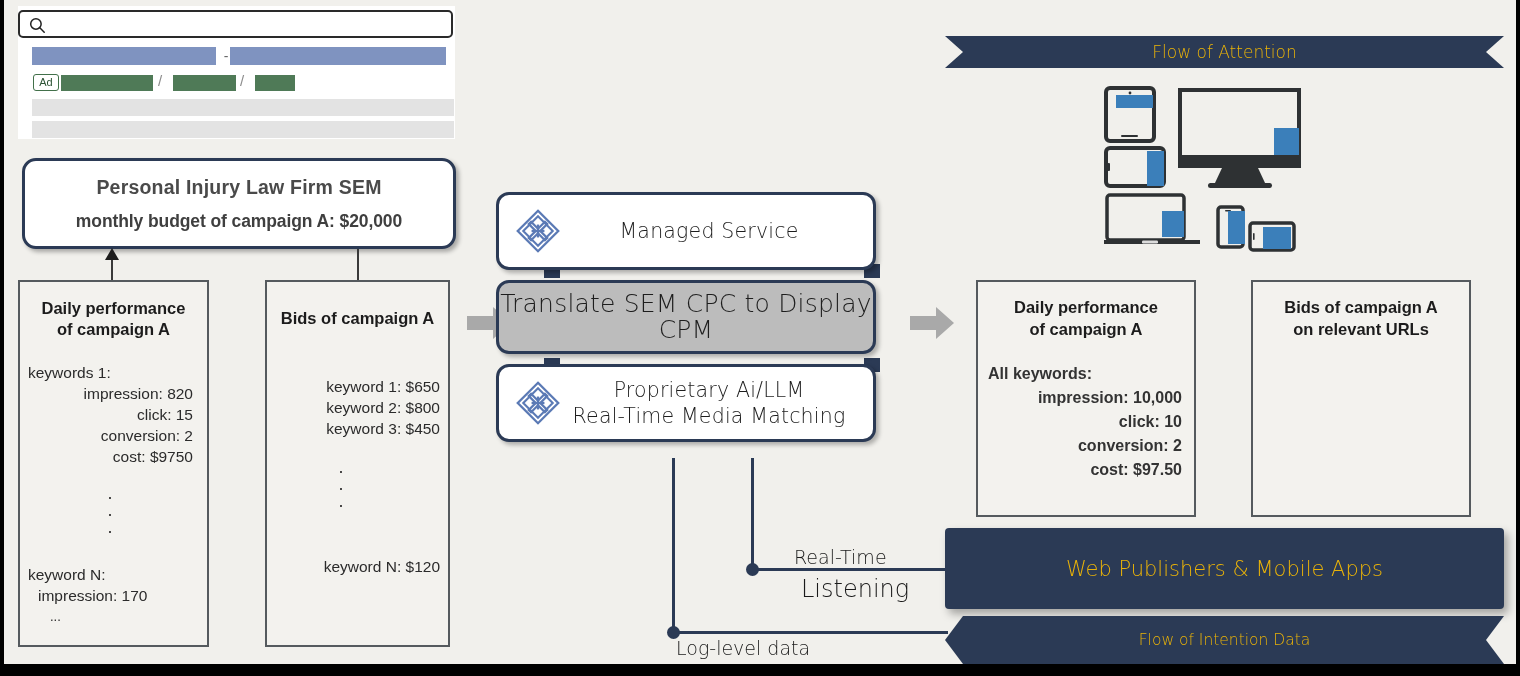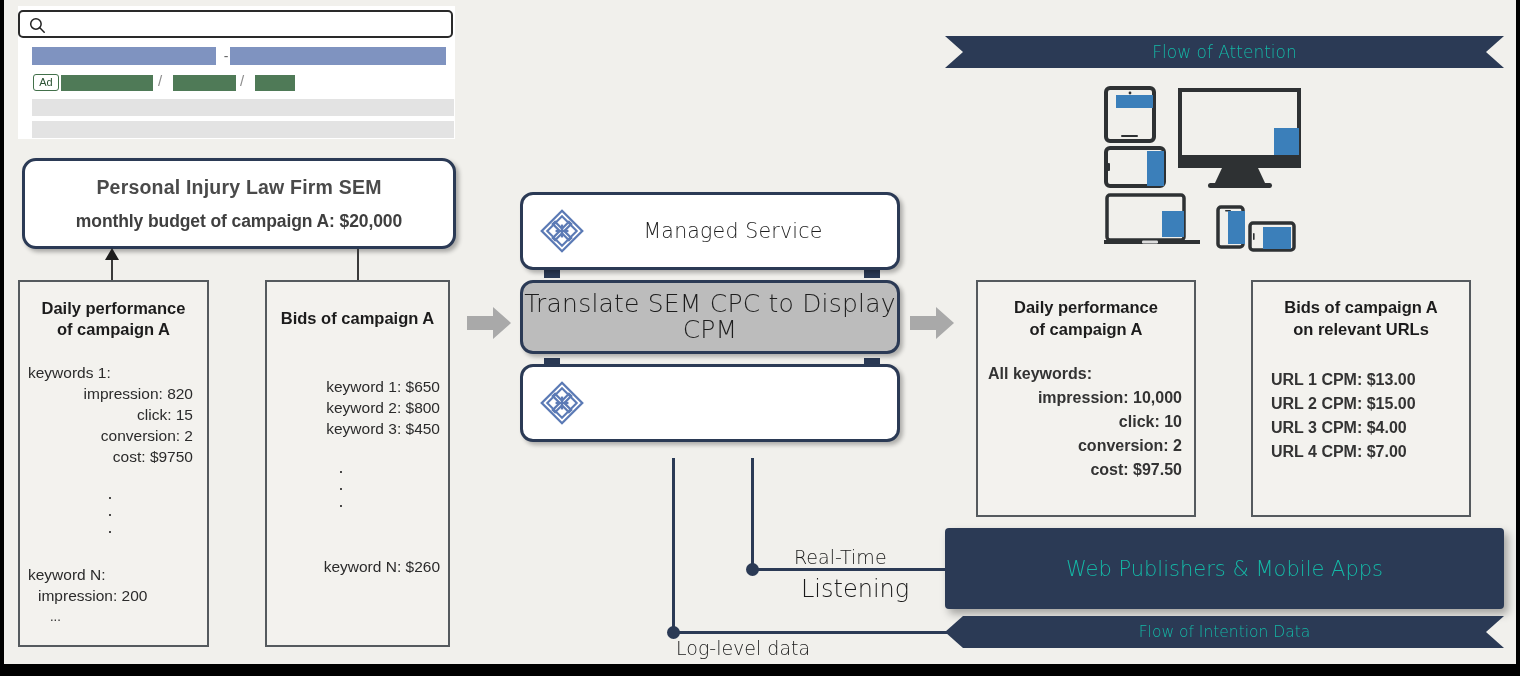--- a/index.html
+++ b/index.html
@@ -106,21 +106,21 @@
     border-bottom: 12px solid #1d1d1d;
   }
   #conn-v-right { left: 353px; top: 249px; width: 2px; height: 31px; }
 
   
   .gray-arrow { position: absolute; }
   #gray-arrow-1 { left: 463px; top: 307px; }
   #gray-arrow-2 { left: 906px; top: 307px; }
 
   
-  #center-stack { position: absolute; left: 516px; top: 192px; width: 380px; }
+  #center-stack { position: absolute; left: 492px; top: 192px; width: 380px; }
   .cbox {
     position: relative;
     border: 3px solid #2b3a55;
     border-radius: 13px;
     box-shadow: 3px 3px 4px rgba(0,0,0,0.28);
     display: flex; align-items: center;
   }
   #cbox-top, #cbox-bottom {
     height: 78px; background: #ffffff;
   }
@@ -143,32 +143,32 @@
   .stack-bar { position: absolute; width: 16px; height: 14px; background: #2b3a55; z-index: 0; }
 
   
   #right-box-1 { left: 972px; top: 280px; width: 220px; height: 237px; }
   #right-box-2 { left: 1247px; top: 280px; width: 220px; height: 237px; }
   .rb-title { text-align: center; font-weight: bold; color: #1c1c1c; font-size: 16.5px; line-height: 22px; }
   .rb-body { font-size: 16px; color: #333; line-height: 24px; font-weight: bold; }
 
   
   .banner {
-    position: absolute; background: #2b3a55; color: #14b8a6;
+    position: absolute; background: #2b3a55; color: #eab308;
     display: flex; align-items: center; justify-content: center;
     font-family: "DejaVu Sans", sans-serif; font-weight: 300;
     filter: drop-shadow(4px 5px 4px rgba(0,0,0,0.32));
   }
   #banner-attention {
     left: 941px; top: 36px; width: 559px; height: 32px;
     font-size: 17px;
     clip-path: polygon(0 0, 100% 0, 100% 0, calc(100% - 18px) 50%, 100% 100%, 100% 100%, 0 100%, 18px 50%);
   }
   #banner-intention {
-    left: 941px; top: 616px; width: 559px; height: 32px;
+    left: 941px; top: 616px; width: 559px; height: 48px;
     font-size: 15.5px;
     clip-path: polygon(18px 0, 100% 0, calc(100% - 18px) 50%, 100% 100%, 18px 100%, 0 50%);
   }
   #banner-publishers {
     left: 941px; top: 528px; width: 559px; height: 81px;
     border-radius: 4px; font-size: 21px;
   }
 
   
   .navy-line { position: absolute; background: #2b3a55; }
@@ -232,37 +232,37 @@
     <div style="padding:22px 14px 0 8px;">
       <div class="db-body">keywords 1:</div>
       <div class="db-body right-al">impression: 820</div>
       <div class="db-body right-al">click: 15</div>
       <div class="db-body right-al">conversion: 2</div>
       <div class="db-body right-al">cost: $9750</div>
       <div style="height:22px"></div>
       <div class="dots">·<br>·<br>·</div>
       <div style="height:24px"></div>
       <div class="db-body">keyword N:</div>
-      <div class="db-body" style="padding-left:10px">impression: 200</div>
+      <div class="db-body" style="padding-left:10px">impression: 170</div>
       <div class="db-body" style="padding-left:22px;font-size:13px">...</div>
     </div>
   </div>
 
   <div class="data-box" id="left-box-2">
     <div style="padding:26px 8px 0 8px;">
       <div class="db-title">Bids of campaign A</div>
     </div>
     <div style="padding:47px 8px 0 10px;" class="right-al">
       <div class="db-body">keyword 1: $650</div>
       <div class="db-body">keyword 2: $800</div>
       <div class="db-body">keyword 3: $450</div>
       <div style="height:24px"></div>
       <div class="dots" style="padding-right:34px">·<br>·<br>·</div>
       <div style="height:42px"></div>
-      <div class="db-body">keyword N: $260</div>
+      <div class="db-body">keyword N: $120</div>
     </div>
   </div>
 
   <svg class="gray-arrow" id="gray-arrow-1" width="44" height="32" viewBox="0 0 44 32">
     <polygon points="0,9 26,9 26,0 44,16 26,32 26,23 0,23" fill="#a9a9a9"></polygon>
   </svg>
   <svg class="gray-arrow" id="gray-arrow-2" width="44" height="32" viewBox="0 0 44 32">
     <polygon points="0,9 26,9 26,0 44,16 26,32 26,23 0,23" fill="#a9a9a9"></polygon>
   </svg>
 
@@ -299,20 +299,24 @@
         <g fill="none" stroke="#5b7ab5" stroke-width="5">
           <path d="M50 6 L94 50 L50 94 L6 50 Z"></path>
           <path d="M30 35 L35 30 L50 45 L65 30 L70 35 L55 50 L70 65 L65 70 L50 55 L35 70 L30 65 L45 50 Z"></path>
         </g>
         <g fill="none" stroke="#5b7ab5" stroke-width="4.5">
           <path d="M50 18 L82 50 L50 82 L18 50 Z"></path>
         </g>
         <line x1="50" y1="36" x2="50" y2="64" stroke="#5b7ab5" stroke-width="5"></line>
         <line x1="36" y1="50" x2="64" y2="50" stroke="#5b7ab5" stroke-width="5"></line>
       </svg>
+      <div class="cbox-text-wrap">
+        <div class="cbox-label">Proprietary Ai/LLM</div>
+        <div class="cbox-label">Real-Time Media Matching</div>
+      </div>
     </div>
 
   </div>
 
   <div class="data-box" id="right-box-1">
     <div style="padding:14px 10px 0 10px;">
       <div class="rb-title">Daily performance</div>
       <div class="rb-title">of campaign A</div>
     </div>
     <div style="padding:22px 12px 0 10px;">
@@ -322,26 +326,20 @@
       <div class="rb-body right-al">conversion:  2</div>
       <div class="rb-body right-al">cost: $97.50</div>
     </div>
   </div>
 
   <div class="data-box" id="right-box-2">
     <div style="padding:14px 10px 0 10px;">
       <div class="rb-title">Bids of campaign A</div>
       <div class="rb-title">on relevant URLs</div>
     </div>
-    <div style="padding:28px 10px 0 18px;">
-      <div class="rb-body">URL 1 CPM: $13.00</div>
-      <div class="rb-body">URL 2 CPM: $15.00</div>
-      <div class="rb-body">URL 3 CPM: $4.00</div>
-      <div class="rb-body">URL 4 CPM: $7.00</div>
-    </div>
   </div>
 
   <svg id="devices" viewBox="0 0 245 180">
 
     <g>
       <rect x="2" y="3" width="48" height="53" rx="4" fill="none" stroke="#2e3133" stroke-width="4"></rect>
       <circle cx="26" cy="8" r="1.4" fill="#2e3133"></circle>
       <rect x="17" y="50" width="17" height="2" rx="1" fill="#2e3133"></rect>
       <rect x="12" y="10" width="37" height="13" fill="#3b7fba"></rect>
     </g>

